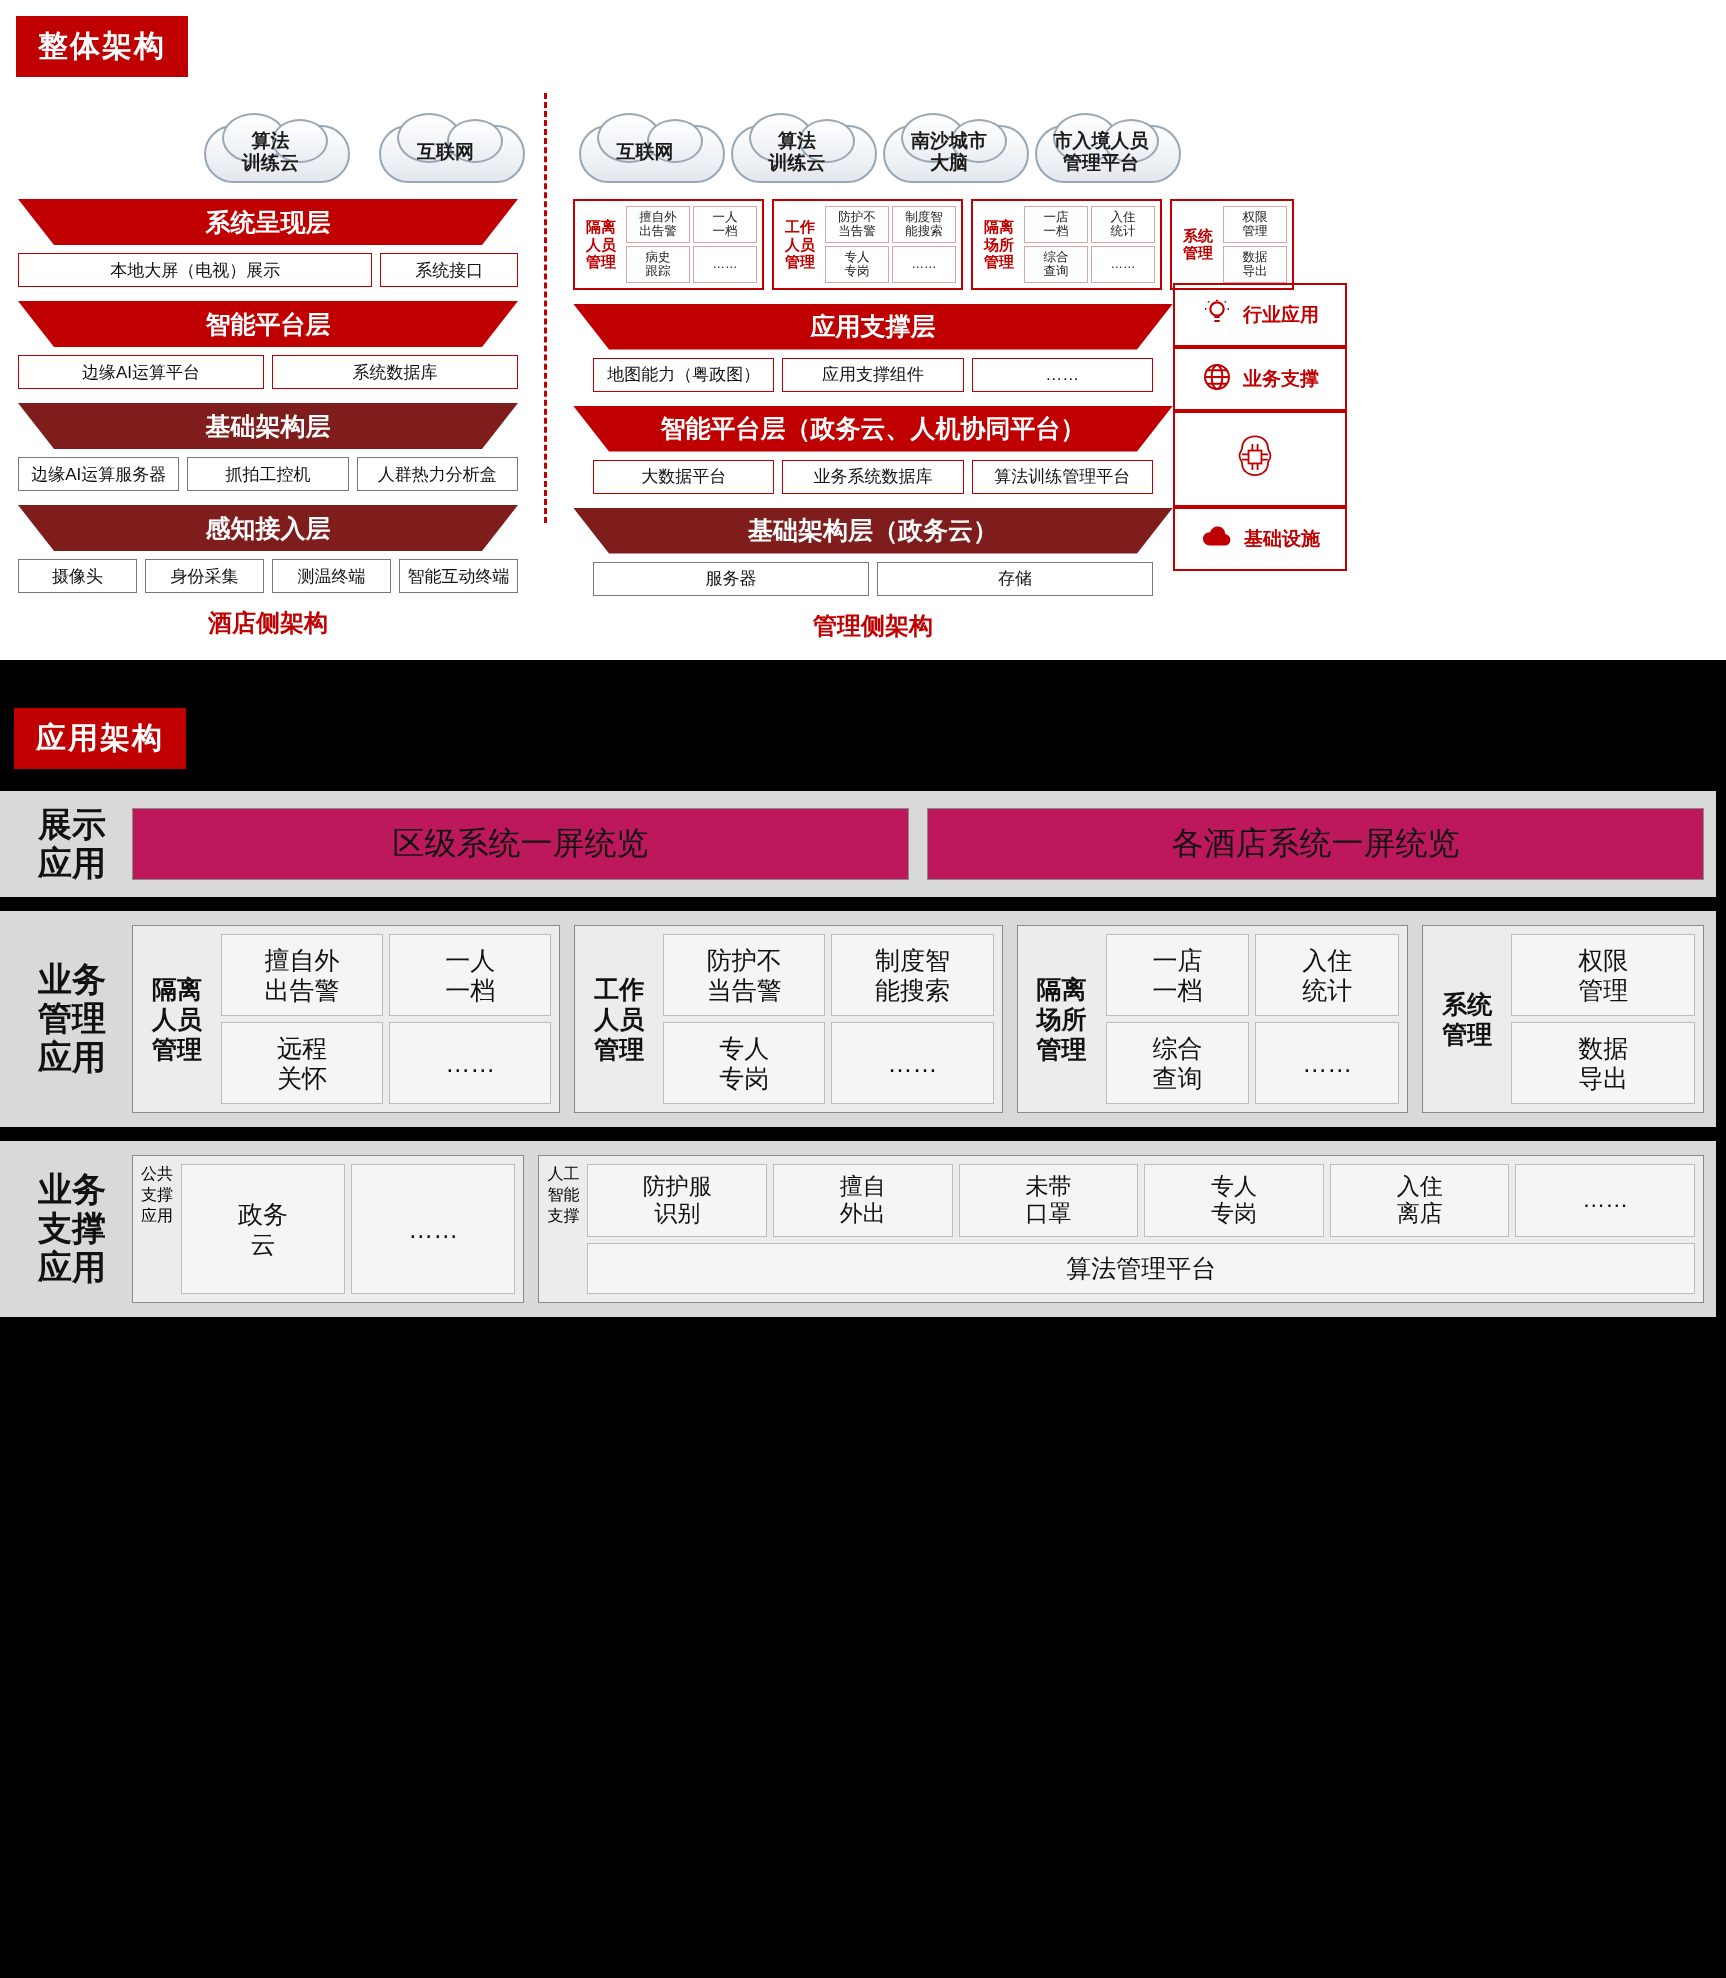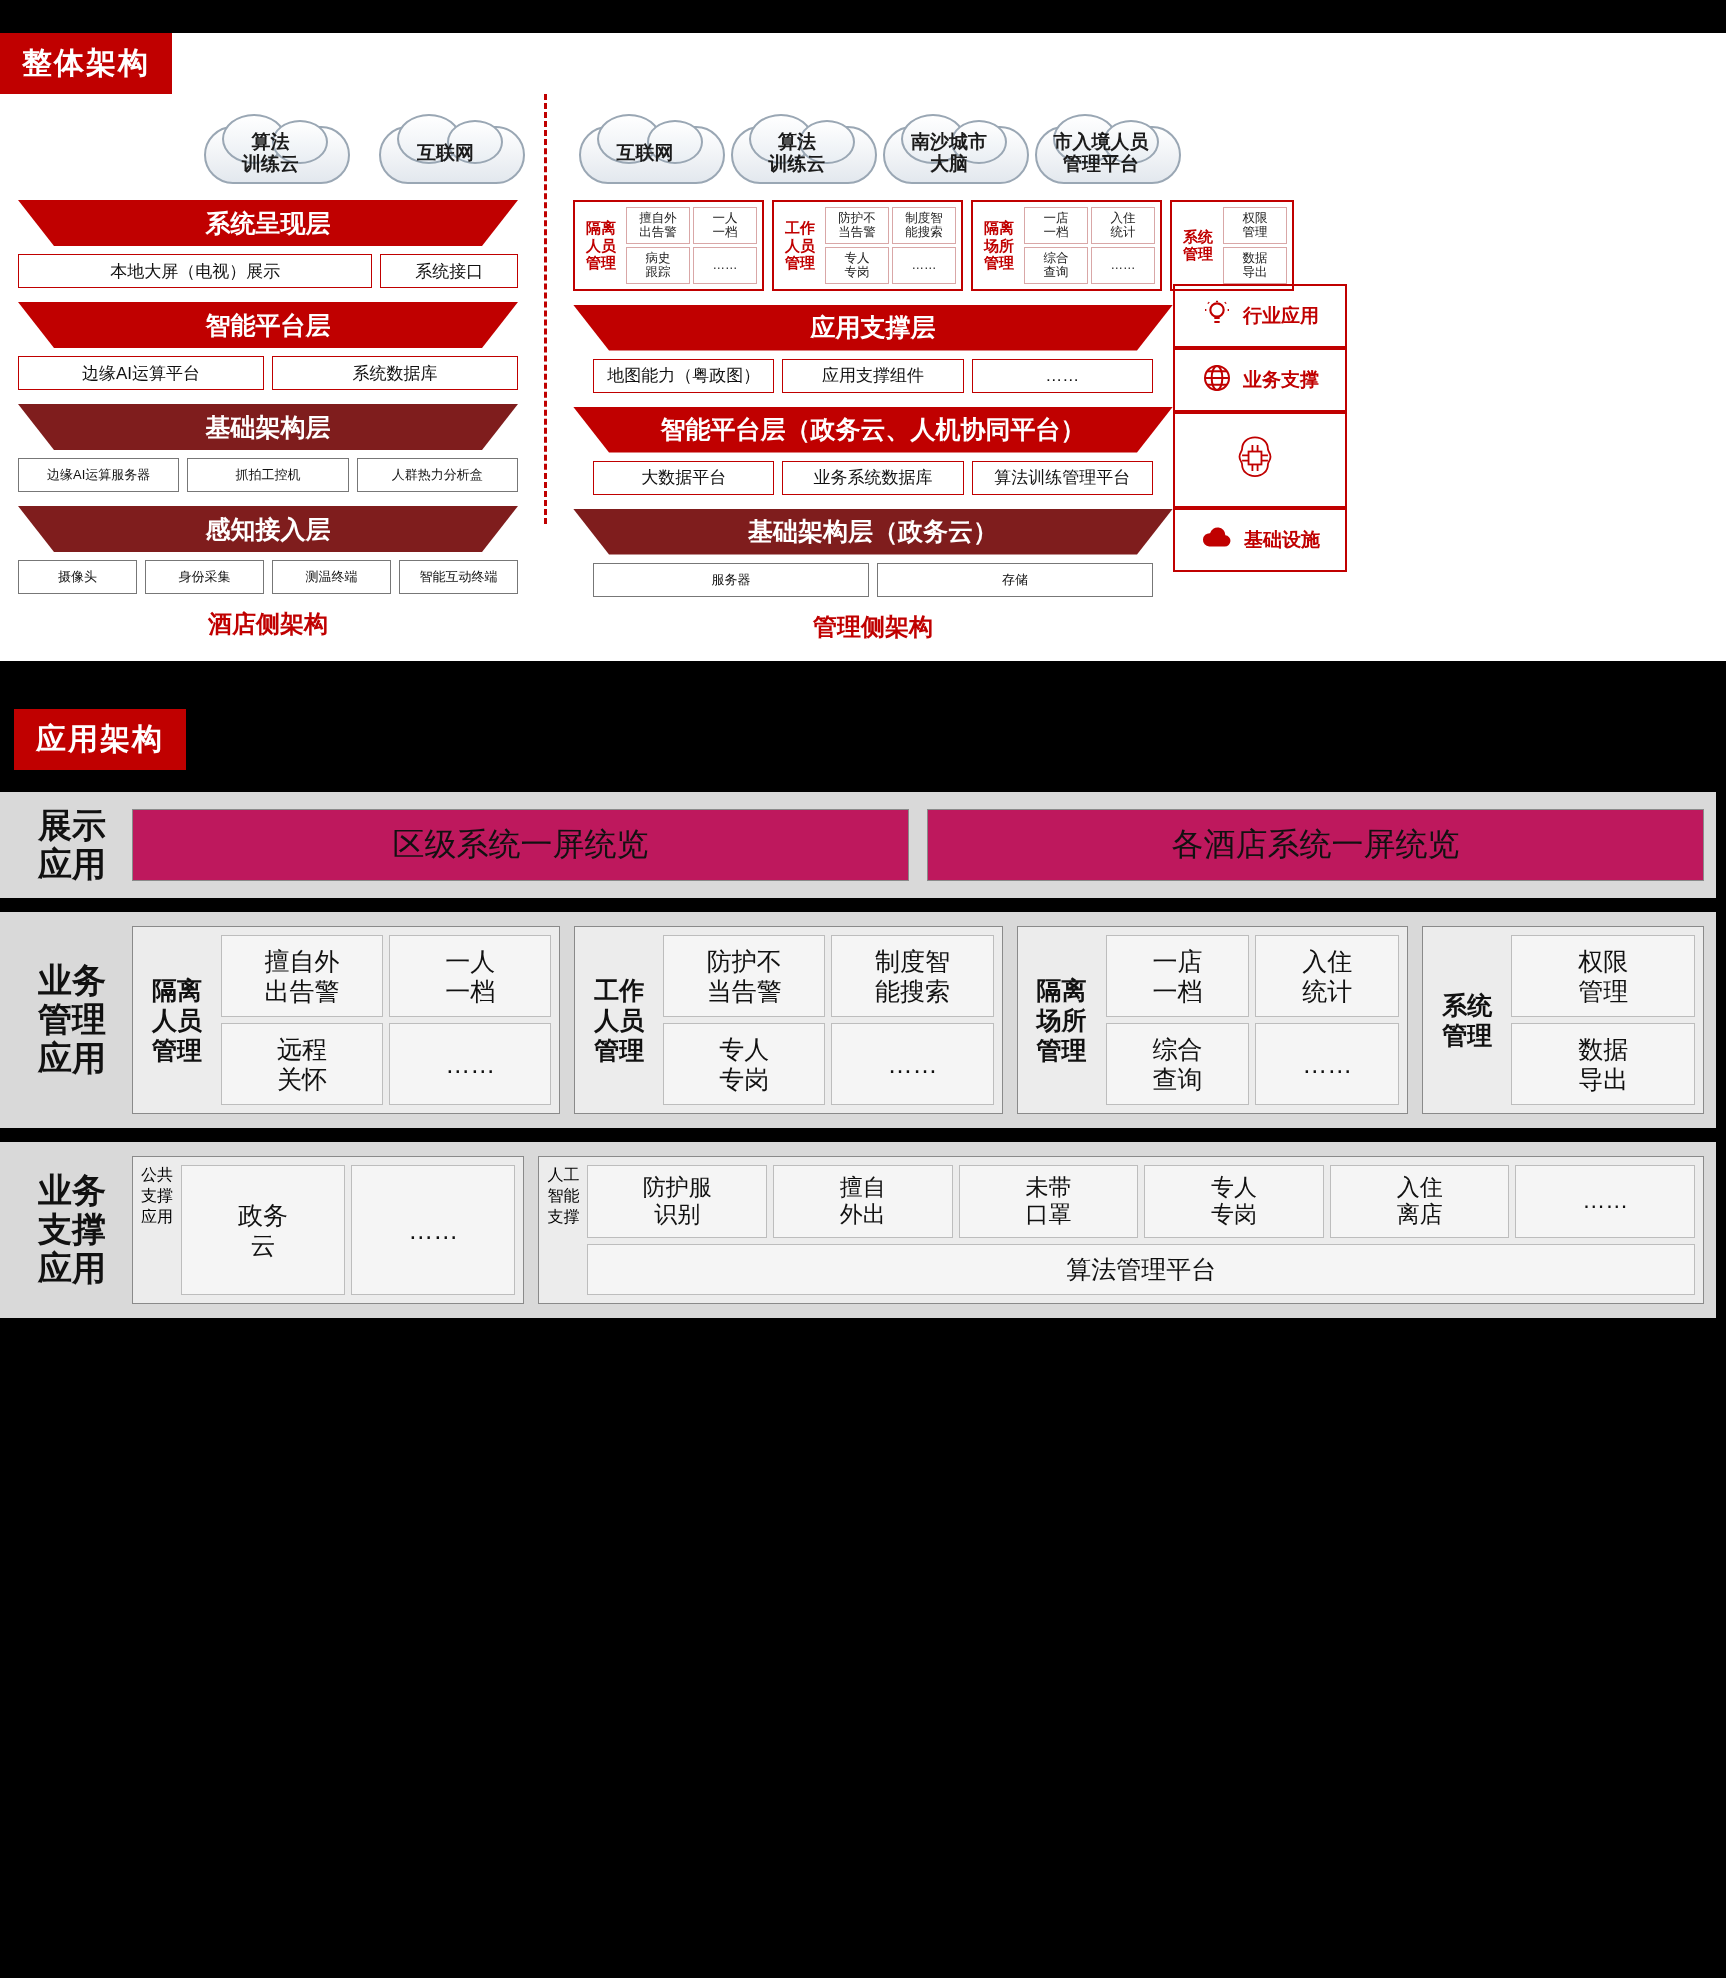--- a/index.html
+++ b/index.html
@@ -1,36 +1,36 @@
 <!DOCTYPE html>
 <html lang="zh"><head>
 <meta charset="utf-8">
 <style>
   html,body{margin:0;padding:0;background:#000;}
   body{width:1726px;font-family:"Liberation Sans","DejaVu Sans",sans-serif;}
   .sec-label{display:inline-block;background:#c00000;color:#fff;font-weight:bold;font-size:30px;padding:10px 22px;letter-spacing:2px;}
   
   #overall-section{background:#fff;width:1726px;box-sizing:border-box;padding:0 0 18px 0;position:relative;}
-  #overall-label-wrap{padding:0;margin-top:33px;}
+  #overall-label-wrap{padding:16px;}
   .cloud-row{display:flex;align-items:flex-start;padding:18px 0 6px 0;}
   .cloud{position:relative;width:155px;height:82px;display:flex;align-items:center;justify-content:center;text-align:center;}
   .cloud .cbody{position:absolute;left:6px;top:14px;width:142px;height:54px;background:linear-gradient(#ffffff,#e3e8ee);border:2px solid #9aa7b4;border-radius:40px;}
   .cloud .cb2{position:absolute;left:24px;top:2px;width:60px;height:46px;background:linear-gradient(#ffffff,#e9eef3);border:2px solid #9aa7b4;border-radius:50%;}
   .cloud .cb3{position:absolute;left:74px;top:8px;width:52px;height:40px;background:linear-gradient(#ffffff,#e9eef3);border:2px solid #9aa7b4;border-radius:50%;}
   .cloud .ctext{position:relative;z-index:3;font-size:19px;font-weight:bold;color:#1b1b1b;line-height:1.15;}
   
   .banner{position:relative;height:46px;color:#fff;font-weight:bold;font-size:25px;display:flex;align-items:center;justify-content:center;}
   .banner.red{background:#c00000;}
   .banner.gray{background:#7f1d1d;}
   .banner:after{content:"";position:absolute;right:-0px;top:0;width:0;height:0;}
   .chev-red{clip-path:polygon(0 0,100% 0,calc(100% - 36px) 100%,36px 100%);}
   .chev-wrap{margin-bottom:8px;}
   .boxrow{display:flex;gap:8px;margin-bottom:14px;}
   .rbox{border:1.5px solid #c00000;color:#111;background:#fff;font-size:17px;display:flex;align-items:center;justify-content:center;height:32px;flex:1;text-align:center;}
-  .gbox{border:1.5px solid #777;color:#111;background:#fff;font-size:13px;display:flex;align-items:center;justify-content:center;height:32px;flex:1;text-align:center;}
+  .gbox{border:1.5px solid #777;color:#111;background:#fff;font-size:17px;display:flex;align-items:center;justify-content:center;height:32px;flex:1;text-align:center;}
   .left-col{width:500px;margin-left:18px;}
   .right-col{width:600px;}
   .dashed{border-left:3px dashed #c00000;height:430px;margin:0 26px;}
   .sidecap{color:#c00000;font-weight:bold;font-size:24px;text-align:center;margin-top:10px;}
   
   .appgrid{display:flex;gap:8px;}
   .appcard{border:2px solid #c00000;display:flex;padding:5px;gap:4px;align-items:stretch;}
   .appcard .title{color:#c00000;font-weight:bold;font-size:15px;display:flex;align-items:center;justify-content:center;text-align:center;width:42px;line-height:1.15;}
   .subgrid{display:grid;grid-template-columns:1fr 1fr;gap:3px;}
   .subcell{border:1px solid #d9a7a7;font-size:12.5px;color:#222;display:flex;align-items:center;justify-content:center;text-align:center;padding:3px 4px;line-height:1.15;min-width:54px;}

